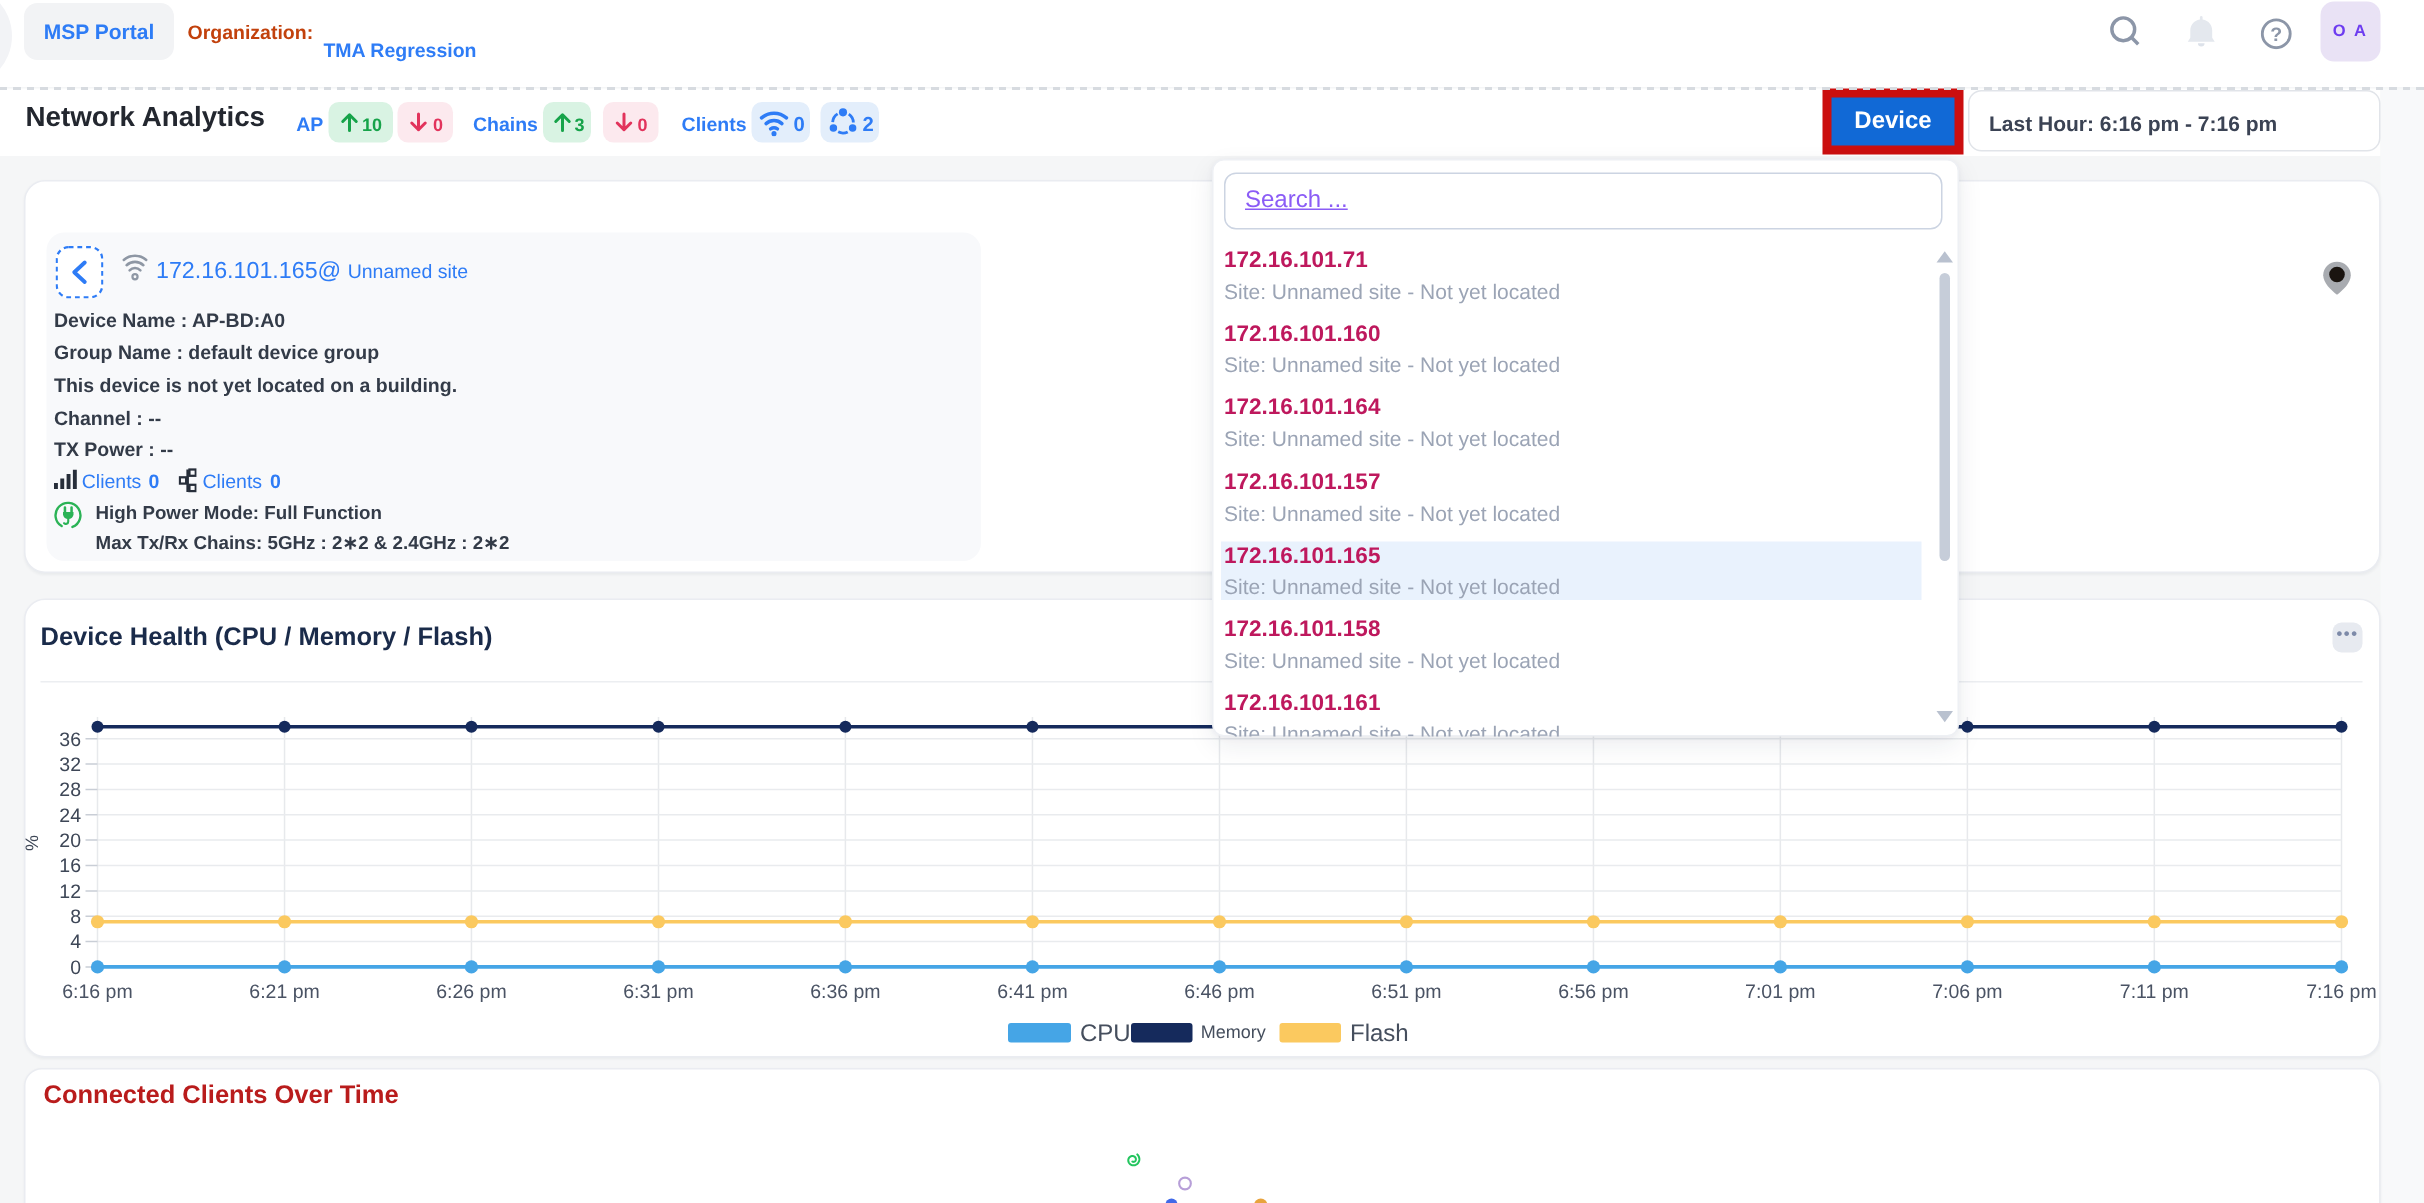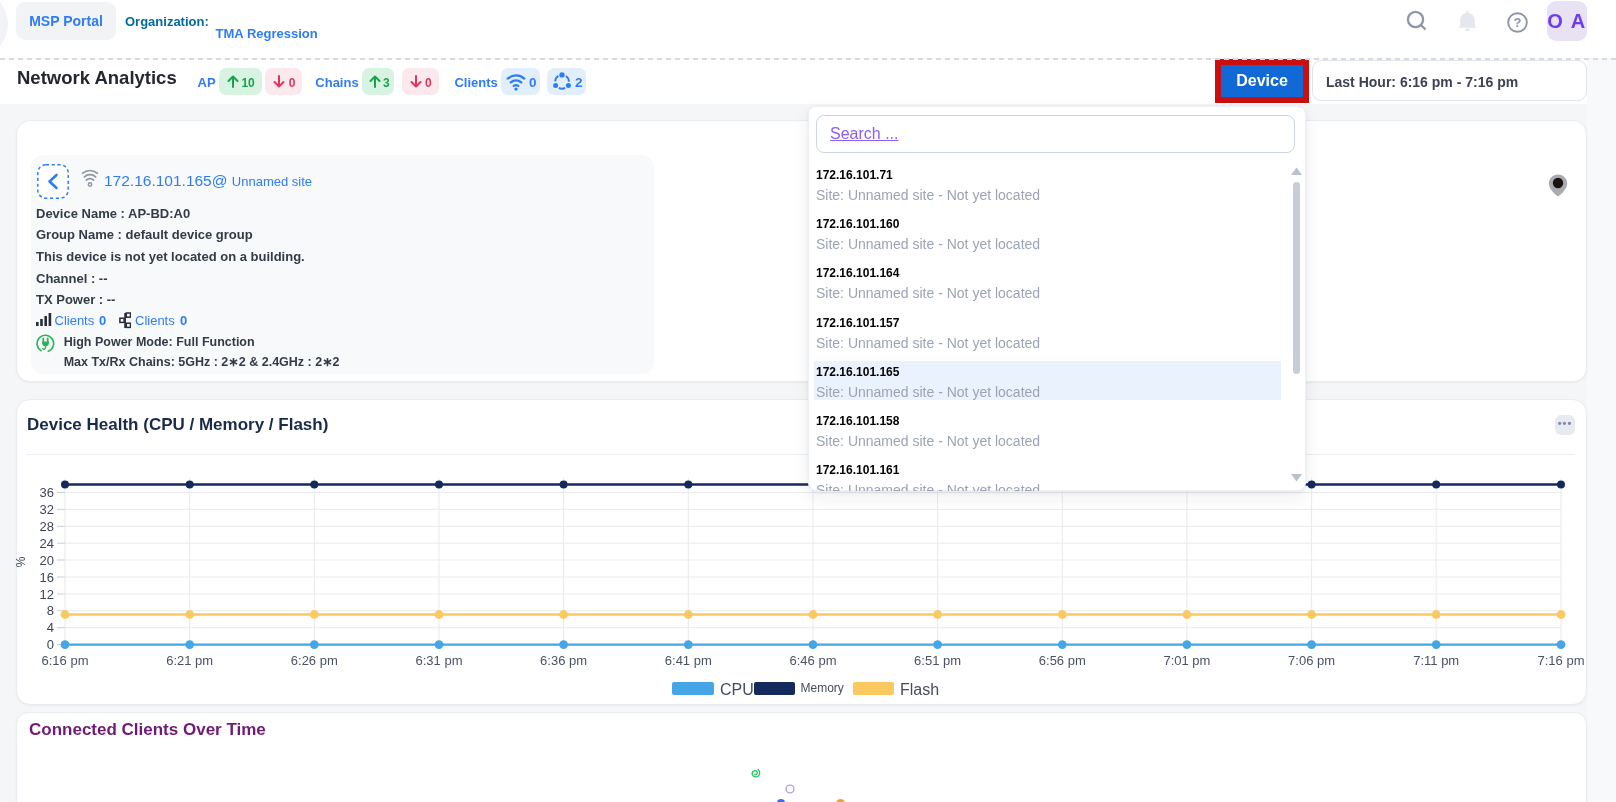--- a/index.html
+++ b/index.html
@@ -2,49 +2,49 @@
 <html><head>
 <meta charset="utf-8">
 <style>
   * { margin:0; padding:0; box-sizing:border-box; }
   html,body { width:1616px; height:802px; overflow:hidden; }
   body { font-family:"Liberation Sans", sans-serif; background:#f5f6f7; position:relative; }
   .abs { position:absolute; }
   .card { position:absolute; background:#fff; border-radius:14px; border:1px solid #eaecf1; box-shadow:0 1px 2px rgba(20,30,60,.05); }
   .blue { color:#2e7cf6; }
   .ddi { position:absolute; left:8px; line-height:20px; }
-  .ddi b { font-size:12px; color:#000000; line-height:20px;margin-top:15px; }
+  .ddi b { font-size:15px; color:#be185d; line-height:20px;margin-top:15px; }
   .ddi span { font-size:14px; color:#9ba4b5; line-height:20px; }
   .ddi br + * { }
 </style>
 </head>
 <body>
 
 <div class="abs" style="left:0;top:0;width:1616px;height:58px;background:#fff;"></div>
 <div class="abs" style="left:-60px;top:-10px;width:68px;height:68px;border-radius:50%;background:#f2f3f6;"></div>
 <div class="abs" style="left:0;top:57.8px;width:1616px;height:1.8px;background:repeating-linear-gradient(90deg,#d7dbe0 0 5px,transparent 5px 9px);z-index:3;"></div>
 
 <div class="abs" style="left:16px;top:2px;width:100px;height:38px;background:#f2f3f5;border-radius:9px;"></div>
 <div class="abs blue" style="left:16px;top:13px;width:100px;text-align:center;font-size:14px;font-weight:bold;">MSP Portal</div>
-<div class="abs" style="left:125px;top:14px;font-size:13px;font-weight:bold;color:#0369a1;">Organization:</div>
+<div class="abs" style="left:125px;top:14px;font-size:13px;font-weight:bold;color:#c2410c;">Organization:</div>
 <div class="abs blue" style="left:215.6px;top:26px;font-size:13px;font-weight:bold;">TMA Regression</div>
 
 <svg class="abs" style="left:1405px;top:9px;" width="24" height="24" viewBox="0 0 24 24" fill="none" stroke="#8c96a8" stroke-width="2.3">
     <circle cx="10.5" cy="10.5" r="7.6"></circle>
     <line x1="16.2" y1="16.2" x2="20.5" y2="20.5"></line>
   </svg>
 <svg class="abs" style="left:1456px;top:9px;" width="23" height="24" viewBox="0 0 23 24">
     <path d="M11.5 1.6 C11.5 1.6 12.4 1.6 12.4 2.5 L12.4 4 C16.6 4.7 18.8 7.8 18.8 11.3 L18.8 16.2 L20.5 18.8 L2.5 18.8 L4.2 16.2 L4.2 11.3 C4.2 7.8 6.4 4.7 10.6 4 L10.6 2.5 C10.6 1.6 11.5 1.6 11.5 1.6 Z" fill="#e4e8ee"></path>
     <path d="M9.3 19.8 a2.2 2.2 0 0 0 4.4 0 Z" fill="#dde2ea"></path>
   </svg>
 <svg class="abs" style="left:1507px;top:12px;" width="21" height="21" viewBox="0 0 21 21" fill="none">
     <circle cx="10.5" cy="10.5" r="9.3" stroke="#8c96a8" stroke-width="1.9"></circle>
     <text x="10.5" y="15.2" text-anchor="middle" font-size="13" font-weight="bold" fill="#8c96a8" font-family="Liberation Sans">?</text>
   </svg>
-<div class="abs" style="left:1547px;top:1px;width:40px;height:40px;background:#e9e2f5;border-radius:9px;color:#6d3cf0;font-size:20px;font-weight:bold;text-align:center;line-height:40px;letter-spacing:1.5px;">O A</div>
+<div class="abs" style="left:1547px;top:1px;width:40px;height:40px;background:#e9e2f5;border-radius:9px;color:#6d3cf0;font-size:11px;font-weight:bold;text-align:center;line-height:40px;letter-spacing:1.5px;">O A</div>
 
 <div class="abs" style="left:0;top:59px;width:1587px;height:45px;background:#fff;"></div>
 <div class="abs" style="left:1587px;top:59px;width:29px;height:743px;background:#f8f9fa;"></div>
 <div class="abs" style="left:17px;top:66.8px;font-size:18.5px;font-weight:bold;color:#23272f;">Network Analytics</div>
 
 <div class="abs blue" style="left:197.5px;top:75px;font-size:13px;font-weight:bold;">AP</div>
 <div class="abs" style="left:219px;top:68px;width:43px;height:27px;background:#d9f3e3;border-radius:7px;"></div>
 <svg class="abs" style="left:226px;top:74px;" width="14" height="15" viewBox="0 0 14 15" fill="none" stroke="#17a34a" stroke-width="2" stroke-linecap="round" stroke-linejoin="round">
     <path d="M7 13 L7 2.5 M2.5 7 L7 2.5 L11.5 7"></path>
   </svg>
@@ -280,21 +280,21 @@
 </svg>
 
 <div class="abs" style="left:672px;top:681.5px;width:41.5px;height:13px;background:#45a5e6;border-radius:2px;"></div>
 <div class="abs" style="left:720px;top:681px;font-size:16px;color:#454e5d;">CPU</div>
 <div class="abs" style="left:753.5px;top:681.5px;width:41.5px;height:13px;background:#152a5c;border-radius:2px;"></div>
 <div class="abs" style="left:800.5px;top:681px;font-size:12px;color:#454e5d;">Memory</div>
 <div class="abs" style="left:852.5px;top:681.5px;width:41.5px;height:13px;background:#fbc95f;border-radius:2px;"></div>
 <div class="abs" style="left:900px;top:681px;font-size:16px;color:#454e5d;">Flash</div>
 
 <div class="card" style="left:16px;top:712px;width:1570.5px;height:98px;border-radius:12px 12px 0 0;"></div>
-<div class="abs" style="left:29px;top:719.5px;font-size:17px;font-weight:bold;color:#701a75;">Connected Clients Over Time</div>
+<div class="abs" style="left:29px;top:719.5px;font-size:17px;font-weight:bold;color:#b91c1c;">Connected Clients Over Time</div>
 
 <svg class="abs" style="left:750px;top:767.5px;" width="11" height="11" viewBox="0 0 11 11" fill="none" stroke="#22c55e" stroke-width="1.35" stroke-linecap="round">
     <path d="M 8.16 1.60 L 8.63 2.11 L 9.01 2.68 L 9.30 3.30 L 9.49 3.94 L 9.57 4.59 L 9.56 5.25 L 9.45 5.88 L 9.24 6.48 L 8.95 7.04 L 8.59 7.54 L 8.15 7.97 L 7.67 8.32 L 7.14 8.60 L 6.59 8.78 L 6.02 8.88 L 5.45 8.89 L 4.90 8.81 L 4.37 8.66 L 3.88 8.43 L 3.44 8.13 L 3.06 7.77 L 2.74 7.36 L 2.49 6.92 L 2.31 6.45 L 2.21 5.97 L 2.19 5.49 L 2.24 5.02 L 2.35 4.57 L 2.53 4.15 L 2.77 3.77 L 3.06 3.44 L 3.39 3.17 L 3.76 2.95 L 4.14 2.79 L 4.53 2.70 L 4.93 2.67 L 5.31 2.70 L 5.68 2.78 L 6.03 2.92 L 6.34 3.11 L 6.61 3.34 L 6.84 3.60 L 7.02 3.88 L 7.15 4.19 L 7.23 4.50 L 7.25 4.81 L 7.23 5.11 L 7.17 5.40 L 7.06 5.66 L 6.92 5.90 L 6.75 6.11 L 6.55 6.28 L 6.34 6.41 L 6.11 6.51 L 5.88 6.56 L 5.65 6.58 L 5.44 6.56 L 5.23 6.51 L 5.04 6.43 L 4.88 6.32"></path>
   </svg>
 <svg class="abs" style="left:785px;top:783.5px;" width="10" height="10" viewBox="0 0 10 10" fill="none">
     <circle cx="5" cy="5" r="3.9" stroke="#b79fd8" stroke-width="1.4"></circle>
   </svg>
 <div class="abs" style="left:776.7px;top:799px;width:8px;height:8px;border-radius:50%;background:#4169e8;"></div>
 <div class="abs" style="left:835.5px;top:799px;width:9px;height:9px;border-radius:50%;background:#e8a33d;"></div>
 

